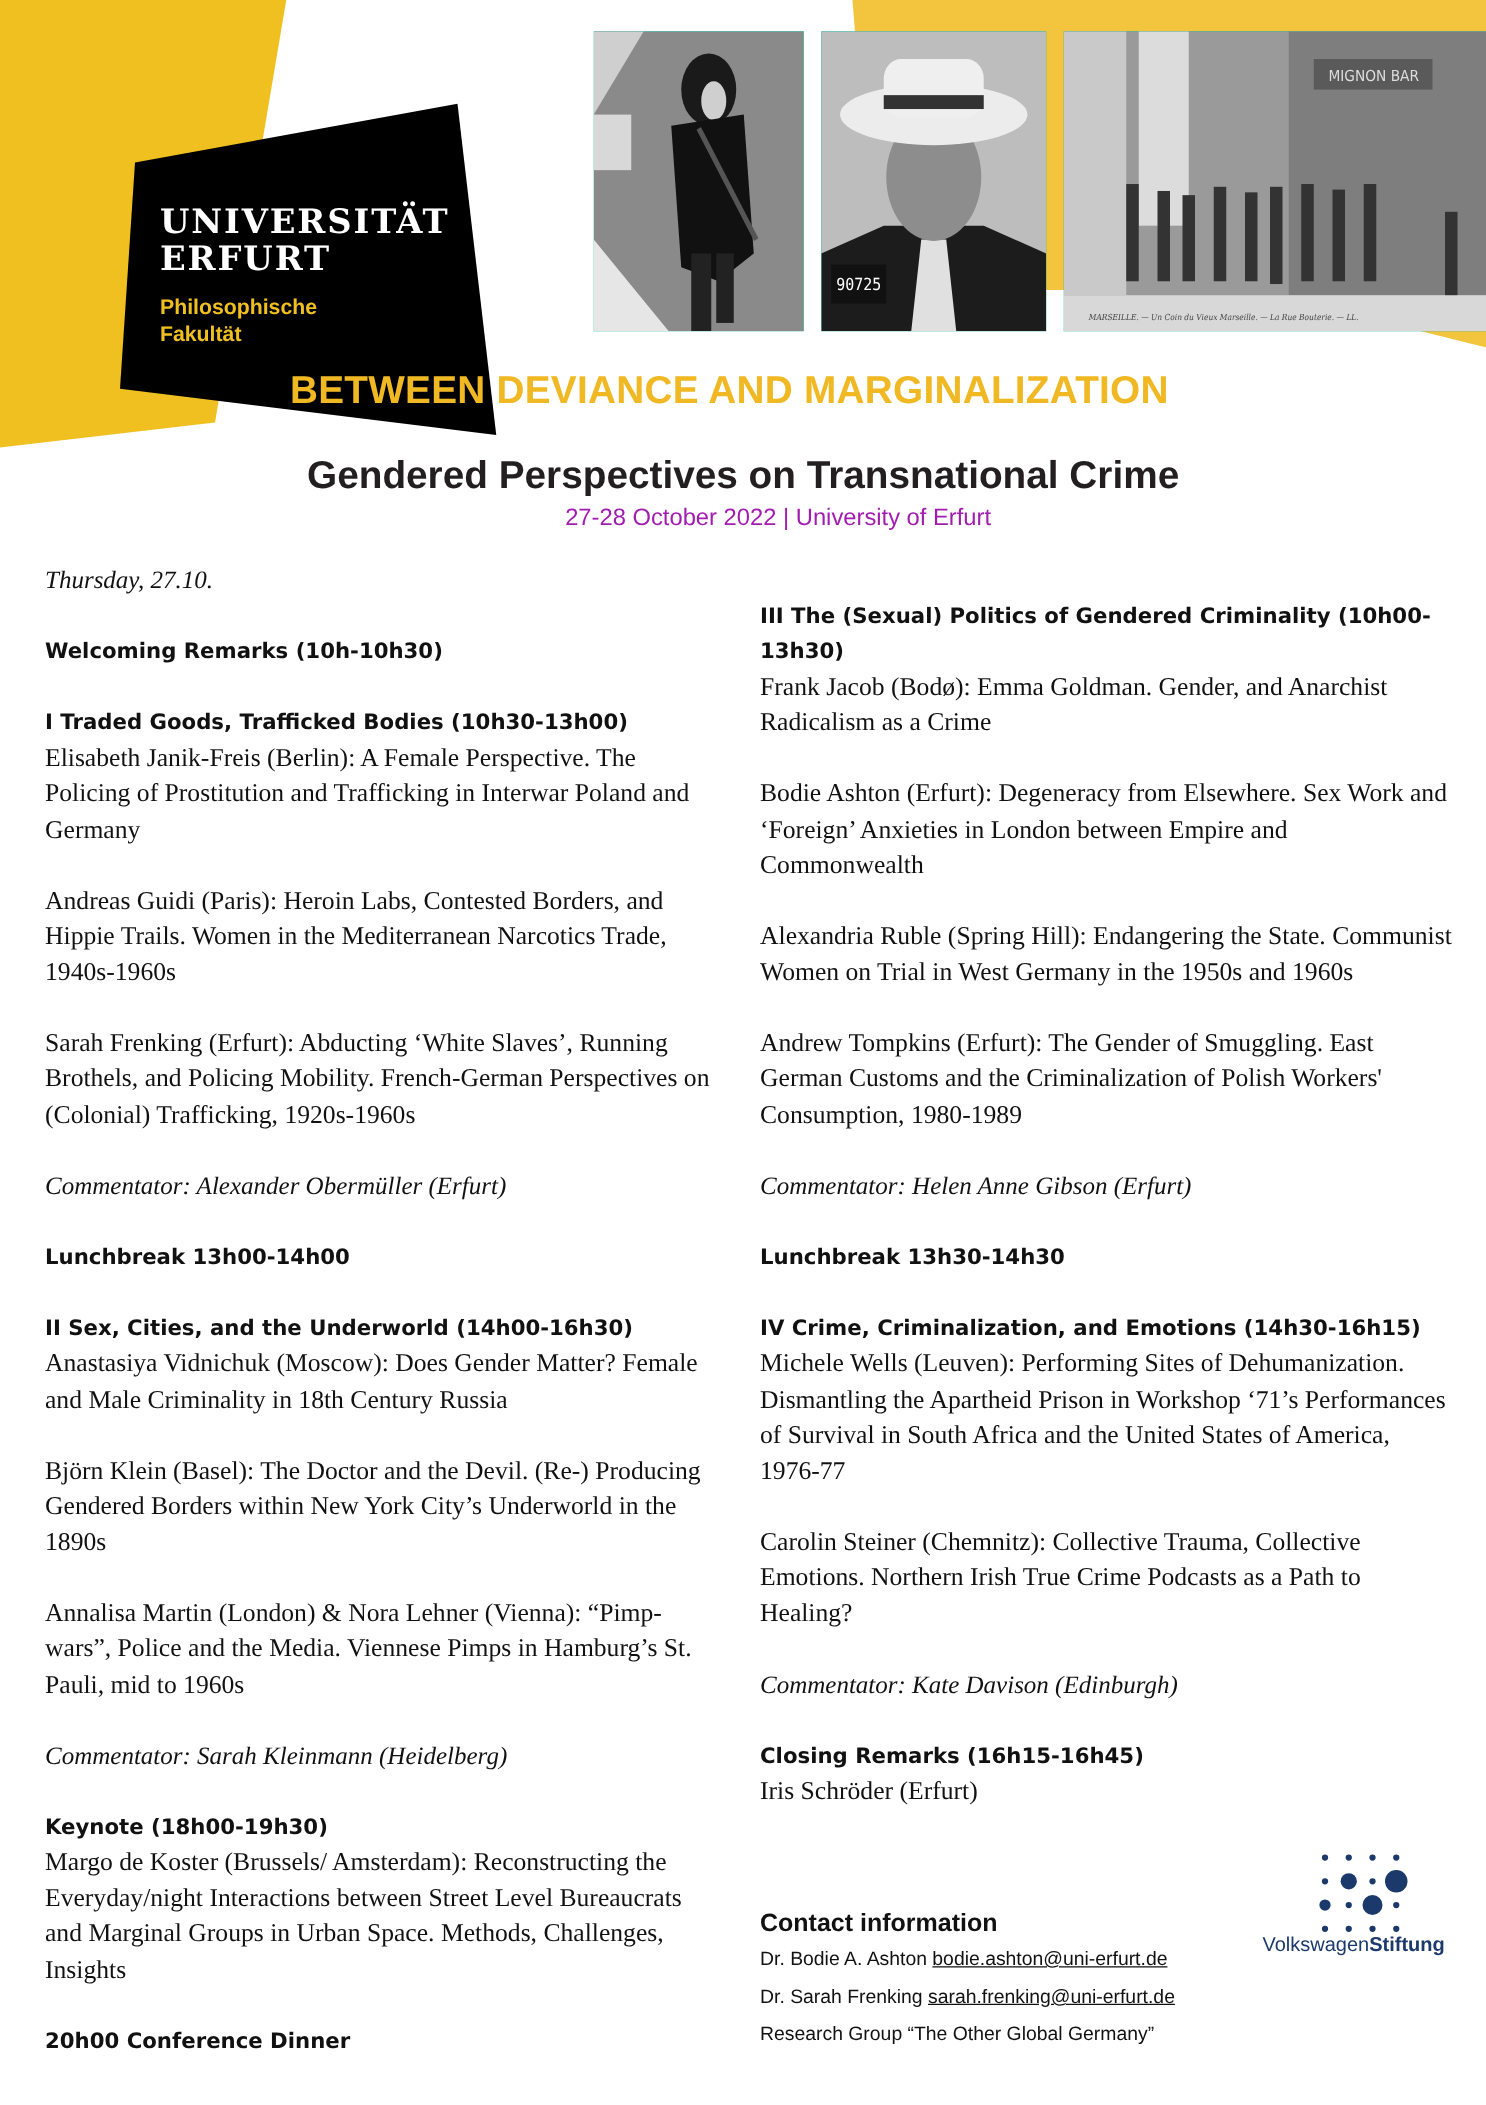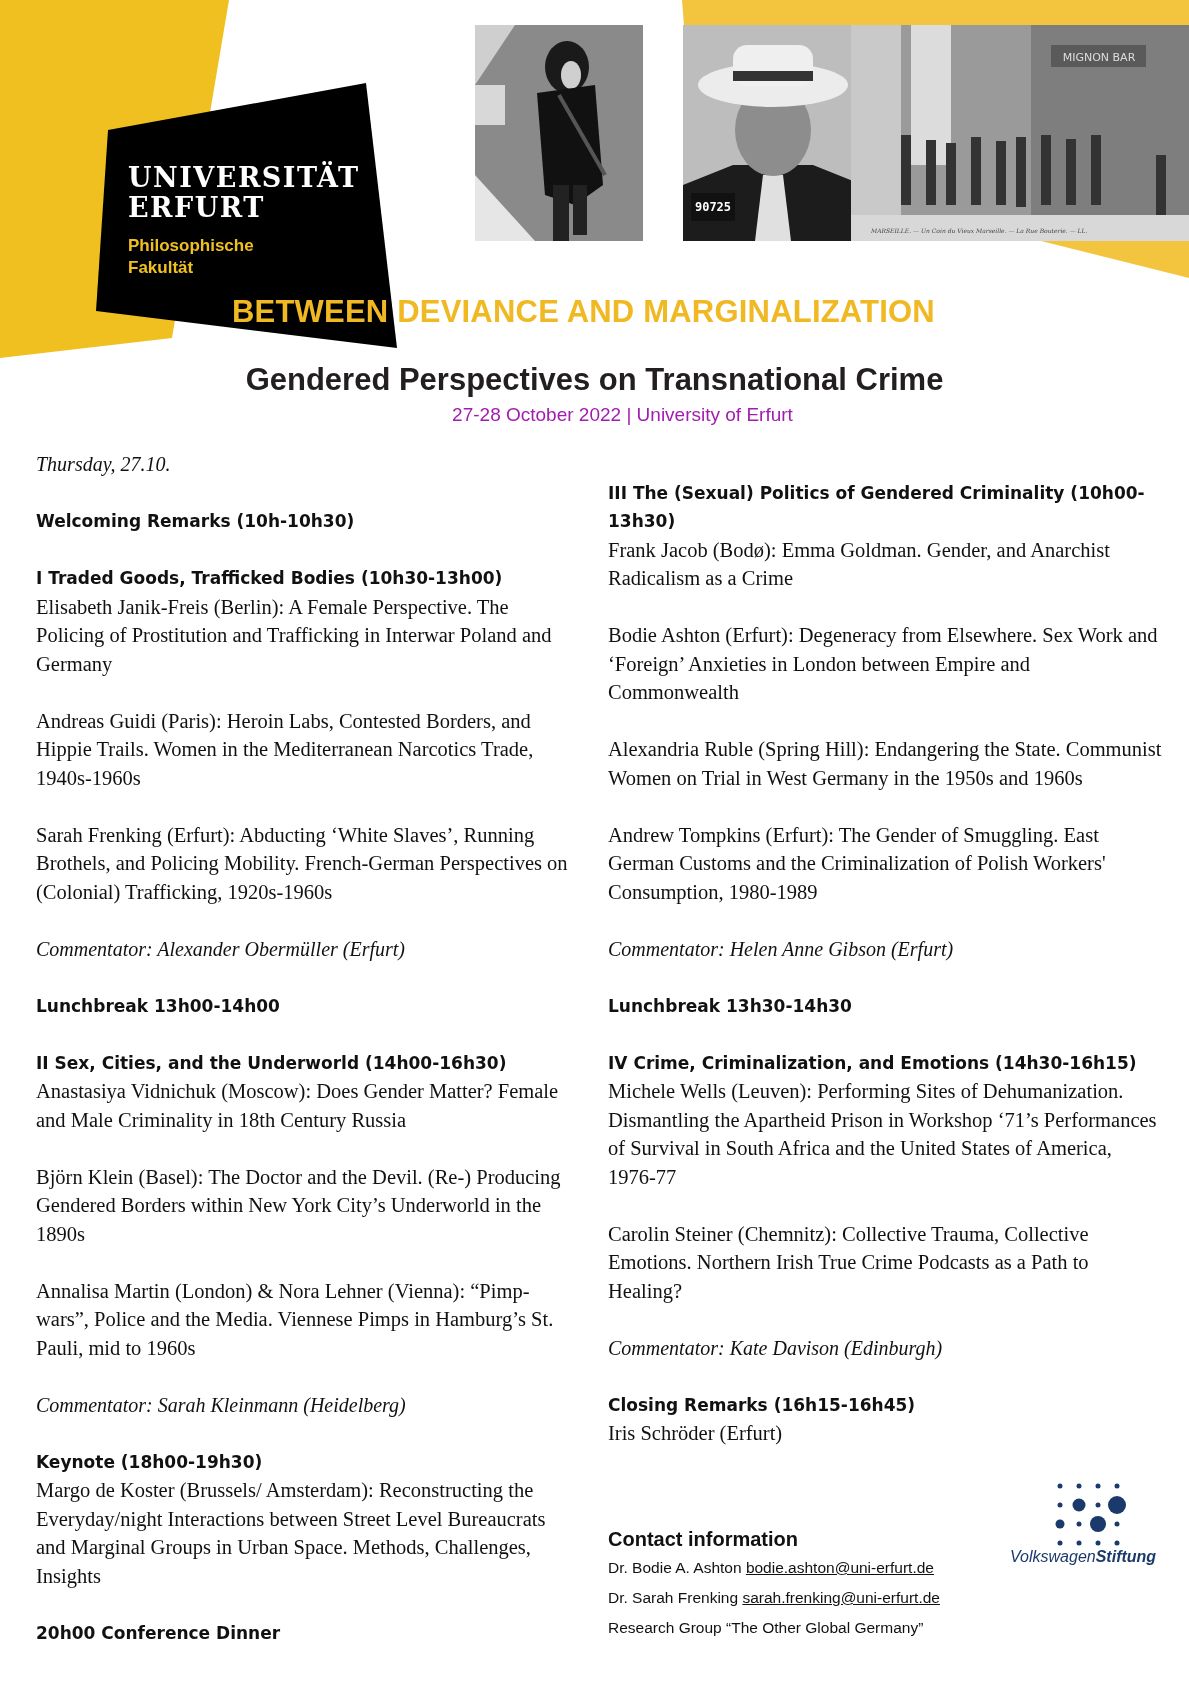--- a/index.html
+++ b/index.html
@@ -1,38 +1,38 @@
 <!DOCTYPE html>
 <html><head>
   <meta charset="utf-8">
   <style>
     html, body { margin: 0; padding: 0; background: #ffffff; }
     body { width: 1189px; height: 1684px; position: relative; overflow: hidden; }
     .bg { position: absolute; left: 0; top: 0; width: 1189px; height: 440px; }
-    .photo { position: absolute; top: 25px; height: 216px; background: #14b8a6; overflow: hidden; }
+    .photo { position: absolute; top: 25px; height: 240px; background: #14b8a6; overflow: hidden; }
     .photo svg { width: 100%; height: 100%; display: block; }
     .logo-text { position: absolute; left: 128px; top: 163px; color: #fff; }
     .logo-uni { font-family: "DejaVu Serif", serif; font-weight: bold; font-size: 27px; letter-spacing: 1.5px; line-height: 30px; color: #fff; }
     .logo-fak { font-family: "Liberation Sans", sans-serif; font-weight: bold; font-size: 17px; line-height: 22px; color: #f0c020; margin-top: 12px; }
     .title1 { position: absolute; left: 232px; top: 294px; font-family: "Liberation Sans", sans-serif; font-weight: bold; font-size: 31px; color: #f0b823; letter-spacing: 0.2px; white-space: nowrap; }
     .title2 { position: absolute; left: 0; width: 1189px; top: 362px; text-align: center; font-family: "Liberation Sans", sans-serif; font-weight: bold; font-size: 31px; color: #231f20; white-space: nowrap; }
     .subtitle { position: absolute; left: 0; width: 1189px; top: 404px; text-align: center; font-family: "Liberation Sans", sans-serif; font-size: 19px; color: #a21caf; padding-left: 28px; }
     .col { position: absolute; top: 450px; width: 540px; font-family: "DejaVu Serif", serif; font-size: 17.5px; line-height: 28.5px; color: #111; }
     .col.left { left: 36px; }
     .col.right { left: 608px; width: 556px; }
     .day { font-style: italic; font-family: "Liberation Serif", serif; font-size: 20px; }
     .head { font-family: "DejaVu Sans", sans-serif; font-weight: bold; font-size: 17px; }
     .comm { font-style: italic; font-family: "Liberation Serif", serif; font-size: 20px; }
     .talk { font-family: "Liberation Serif", serif; font-size: 20.5px; }
     .gap { height: 28.5px; }
     .contact { position: absolute; left: 608px; top: 1525px; font-family: "Liberation Sans", sans-serif; color: #111; }
     .contact-title { font-weight: bold; font-size: 20px; line-height: 28px; }
     .contact-line { font-size: 15.5px; line-height: 30px; }
     .contact a { color: #111; text-decoration: underline; }
-    .vw { position: absolute; left: 1010px; top: 1476px; width: 170px; font-style: italic; }
+    .vw { position: absolute; left: 1010px; top: 1476px; width: 170px; }
     .vw-name { font-family: "Liberation Sans", sans-serif; font-size: 16px; color: #1b3a6b; margin-top: 2px; white-space: nowrap; }
     .vw-name b { font-weight: bold; }
   </style>
 </head>
 <body>
 
 <svg class="bg" viewBox="0 0 1189 440">
   <polygon points="0,0 229,0 172,338 0,358" fill="#f0c020"></polygon>
   <polygon points="682,0 1189,0 1189,278 1005,232 700,232" fill="#f3c53f"></polygon>
   <polygon points="108,130 366,83 397,348 96,311" fill="#000000"></polygon>
@@ -45,21 +45,21 @@
     <polygon points="0,0 40,0 0,60" fill="#cfcfcf"></polygon>
     <rect x="0" y="60" width="30" height="40" fill="#d8d8d8"></rect>
     <ellipse cx="92" cy="42" rx="22" ry="26" fill="#1a1a1a"></ellipse>
     <ellipse cx="96" cy="50" rx="10" ry="14" fill="#cfcfcf"></ellipse>
     <polygon points="62,68 120,60 128,160 100,180 70,170" fill="#111"></polygon>
     <rect x="78" y="160" width="16" height="56" fill="#222"></rect>
     <rect x="98" y="160" width="14" height="50" fill="#222"></rect>
     <line x1="84" y1="70" x2="130" y2="150" stroke="#555" stroke-width="4"></line>
   </svg>
 </div>
-<div class="photo" style="left:683px; width:180px;font-weight:bold;">
+<div class="photo" style="left:657px; width:180px;">
   <svg viewBox="0 0 180 216" preserveAspectRatio="none">
     <rect width="180" height="216" fill="#bdbdbd"></rect>
     <polygon points="0,216 0,160 50,140 130,140 180,160 180,216" fill="#1c1c1c"></polygon>
     <polygon points="80,150 100,150 108,216 72,216" fill="#e0e0e0"></polygon>
     <ellipse cx="90" cy="105" rx="38" ry="46" fill="#8d8d8d"></ellipse>
     <ellipse cx="90" cy="60" rx="75" ry="22" fill="#ececec"></ellipse>
     <rect x="50" y="20" width="80" height="42" rx="14" fill="#efefef"></rect>
     <rect x="50" y="46" width="80" height="10" fill="#333"></rect>
     <rect x="8" y="168" width="44" height="28" fill="#111"></rect>
     <text x="30" y="186" font-size="12" fill="#fff" text-anchor="middle" font-family="DejaVu Sans Mono, monospace">90725</text>

